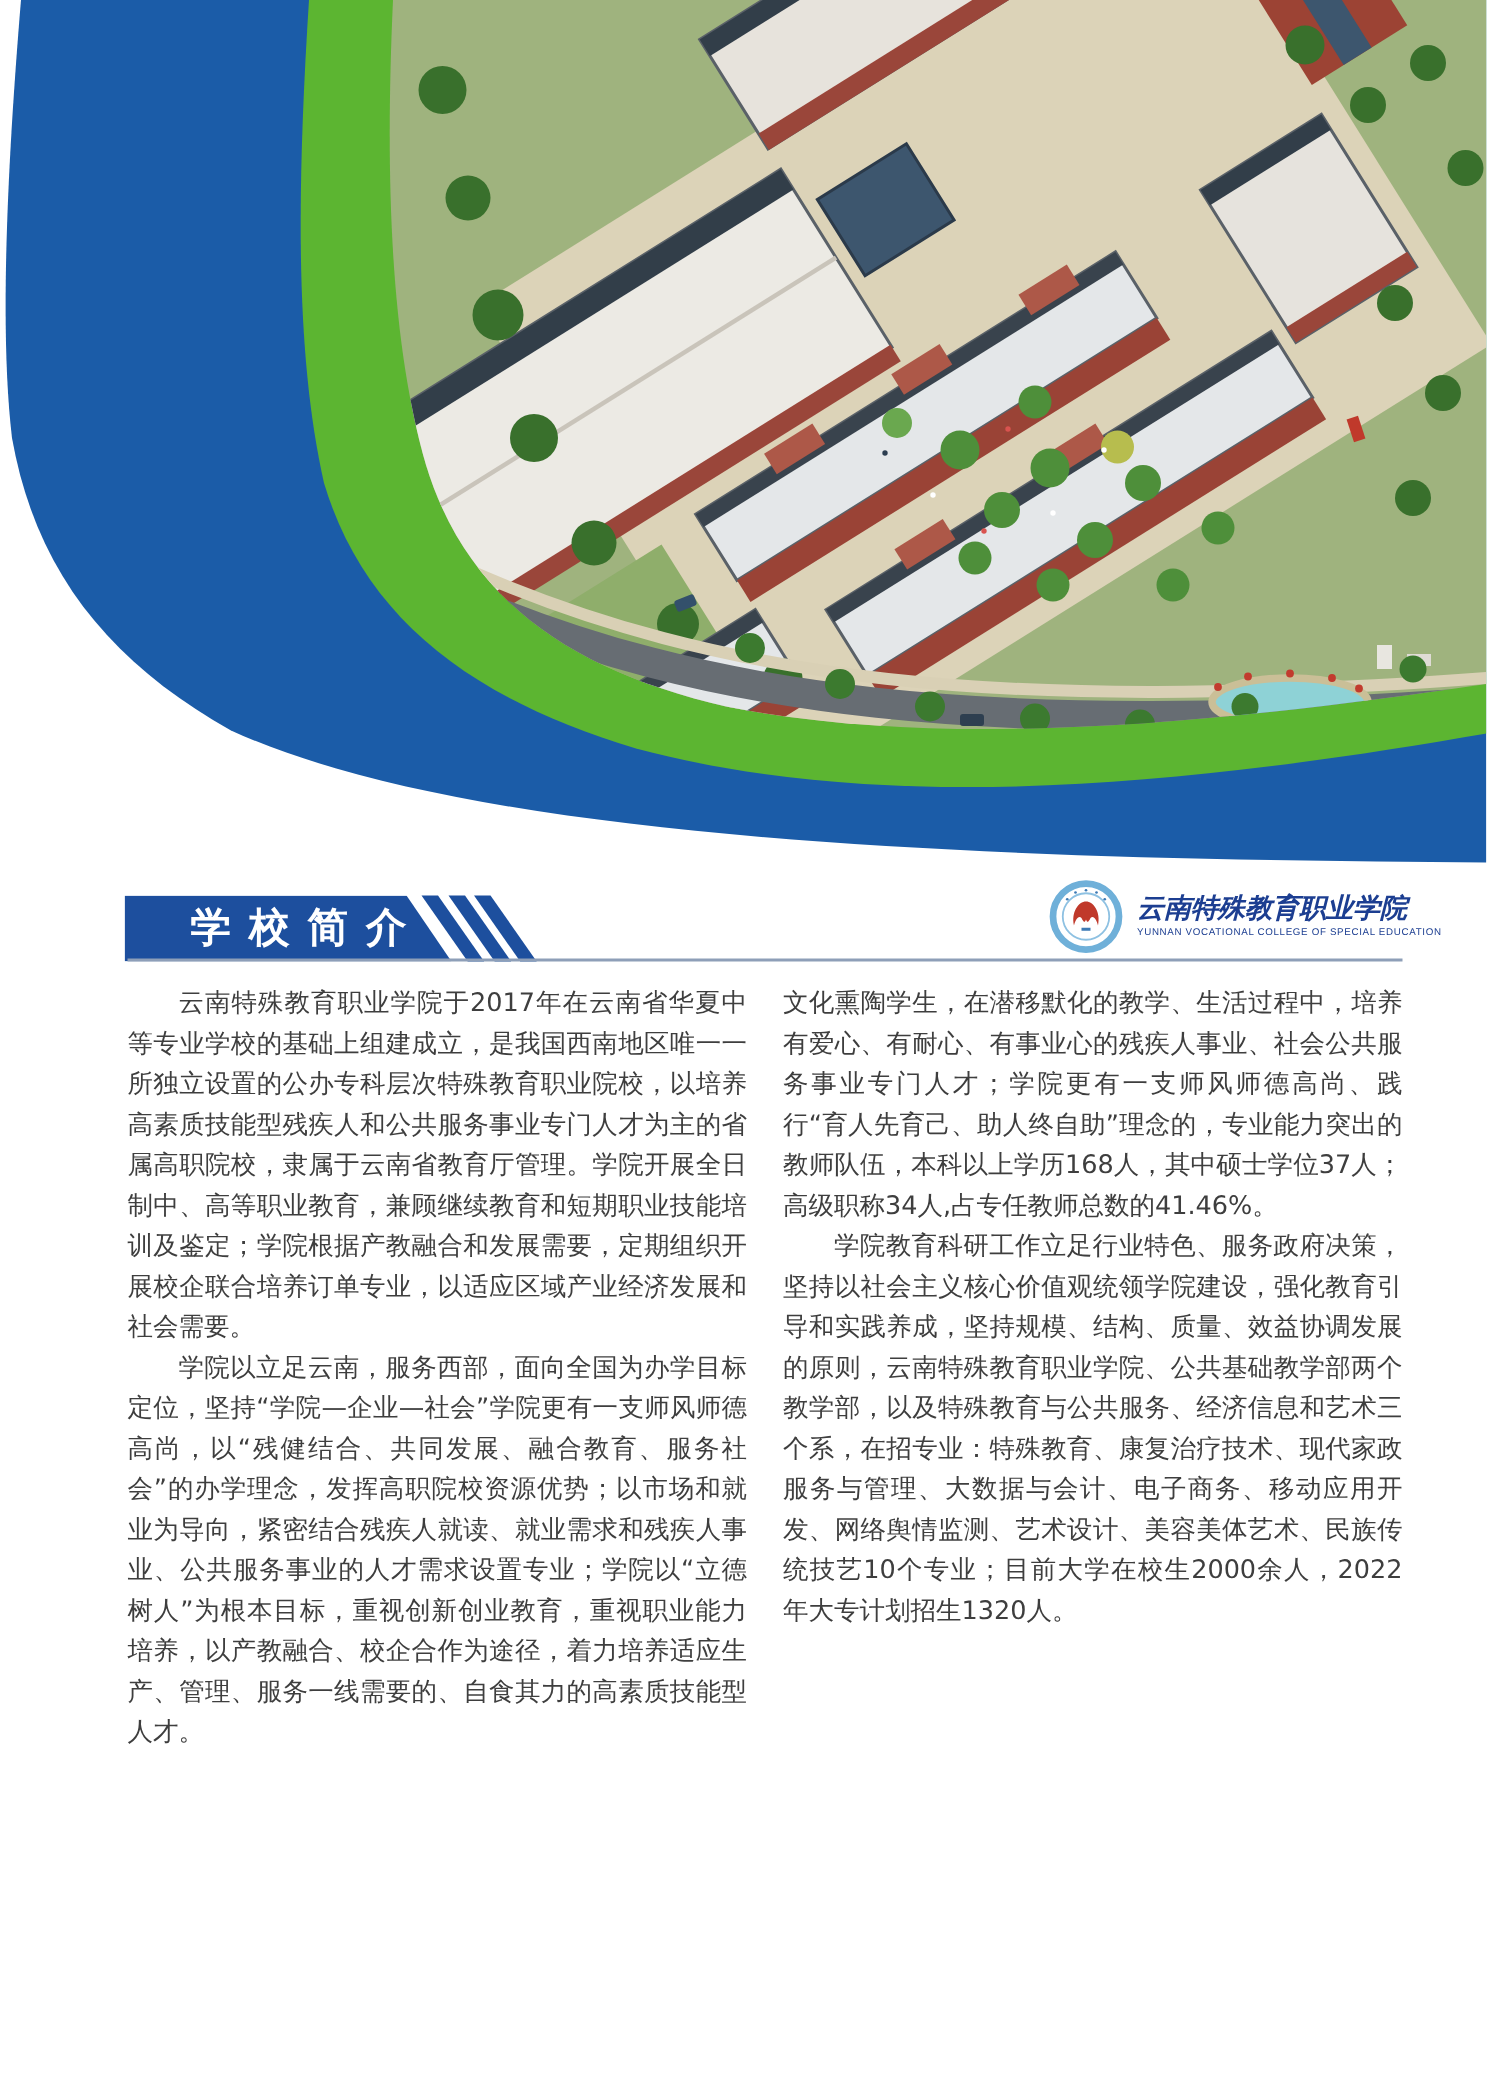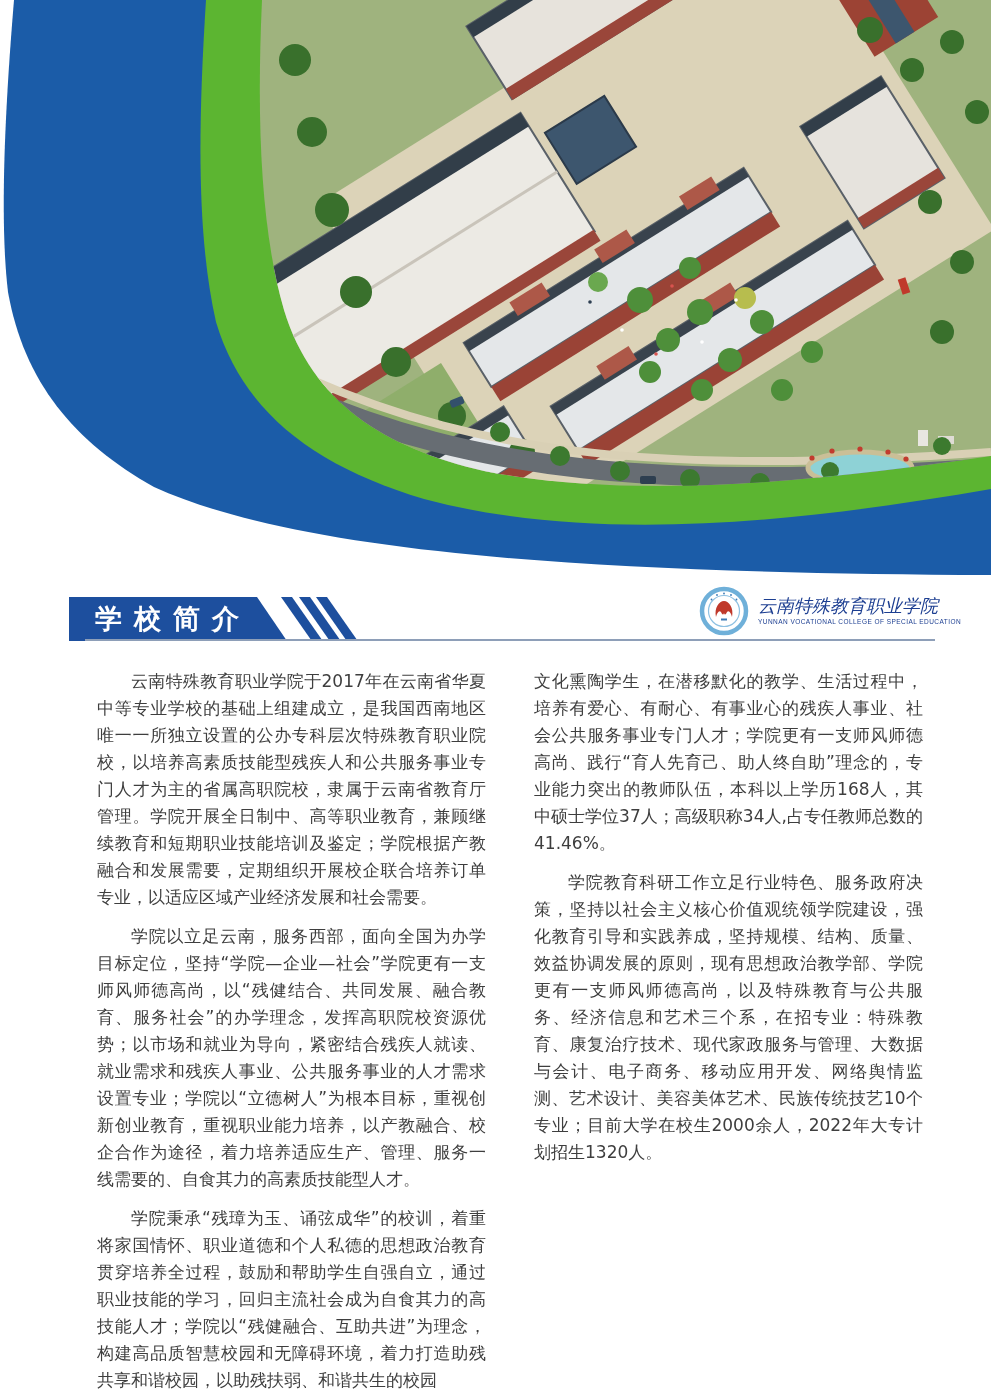--- a/index.html
+++ b/index.html
@@ -7,24 +7,24 @@
     position:relative;width:991px;height:1394px;background:#fff;overflow:hidden;
     font-family:"Liberation Sans","DejaVu Sans",sans-serif;
   }
   
   .hero{position:absolute;left:0;top:0;width:991px;height:585px;}
   .hero svg{display:block;}
   .swoosh-blue{fill:var(--swoosh-blue,#1b5ca8);}
   .swoosh-green{fill:var(--swoosh-green,#5cb531);}
   
   .banner-box{
-    position:absolute;left:69px;top:597px;width:218px;height:44px;
+    position:absolute;left:83px;top:597px;width:218px;height:44px;
     background:var(--banner-blue,#1d4f9e);
     clip-path:polygon(0 0,188px 0,218px 100%,0 100%);
-    display:flex;align-items:center;padding-left:26px;box-sizing:border-box;
+    display:flex;align-items:center;padding-left:44px;box-sizing:border-box;
   }
   .banner-title{
     color:#ffffff;font-size:27px;font-weight:bold;letter-spacing:12px;
     line-height:44px;white-space:nowrap;
     font-family:"DejaVu Sans","Liberation Sans",sans-serif;
   }
   .stripe{
     position:absolute;top:597px;width:11px;height:44px;
     background:var(--banner-blue,#1d4f9e);
     transform:skewX(35deg);transform-origin:top left;
@@ -37,35 +37,35 @@
     background:var(--rule-color,#8e9fb8);
   }
   
   .logo{
     position:absolute;left:699px;top:585px;height:52px;
     display:flex;align-items:center;gap:9px;
   }
   .logo-text{display:flex;flex-direction:column;justify-content:center;}
   .logo-zh{
     font-family:"DejaVu Serif","Liberation Serif",serif;
-    font-style:italic;font-weight:normal;font-size:18px;letter-spacing:0px;
+    font-style:italic;font-weight:bold;font-size:18px;letter-spacing:0px;
     color:var(--logo-blue,#1c3e91);line-height:22px;white-space:nowrap;
   }
   .logo-en{
     font-size:6.5px;letter-spacing:0.45px;color:var(--logo-blue,#1c3e91);
     line-height:10px;white-space:nowrap;
   }
   
   .article{
     position:absolute;left:85px;top:656px;width:850px;
     display:flex;gap:24px;
   }
   .col{flex:1 1 0;min-width:0;}
   .col p{
-    margin:12px;font-size:17px;line-height:27px;color:var(--text-color,#3e3e3e);
+    margin:0;font-size:17px;line-height:27px;color:var(--text-color,#3e3e3e);
     text-align:justify;text-indent:2em;
     font-family:"DejaVu Sans","Liberation Sans",sans-serif;
   }
   .col p.no-indent{text-indent:0;}
 </style>
 </head>
 <body>
 
 <div class="page">
 
@@ -222,21 +222,20 @@
     <div class="logo-text">
       <div class="logo-zh">云南特殊教育职业学院</div>
       <div class="logo-en">YUNNAN VOCATIONAL COLLEGE OF SPECIAL EDUCATION</div>
     </div>
   </div>
 
   <div class="article">
     <div class="col">
         <p>云南特殊教育职业学院于2017年在云南省华夏中等专业学校的基础上组建成立，是我国西南地区唯一一所独立设置的公办专科层次特殊教育职业院校，以培养高素质技能型残疾人和公共服务事业专门人才为主的省属高职院校，隶属于云南省教育厅管理。学院开展全日制中、高等职业教育，兼顾继续教育和短期职业技能培训及鉴定；学院根据产教融合和发展需要，定期组织开展校企联合培养订单专业，以适应区域产业经济发展和社会需要。</p>
         <p>学院以立足云南，服务西部，面向全国为办学目标定位，坚持“学院—企业—社会”学院更有一支师风师德高尚，以“残健结合、共同发展、融合教育、服务社会”的办学理念，发挥高职院校资源优势；以市场和就业为导向，紧密结合残疾人就读、就业需求和残疾人事业、公共服务事业的人才需求设置专业；学院以“立德树人”为根本目标，重视创新创业教育，重视职业能力培养，以产教融合、校企合作为途径，着力培养适应生产、管理、服务一线需要的、自食其力的高素质技能型人才。</p>
-        <p>学院秉承“残璋为玉、诵弦成华”的校训，着重将家国情怀、职业道德和个人私德的思想政治教育贯穿培养全过程，鼓励和帮助学生自强自立，通过职业技能的学习，回归主流社会成为自食其力的高技能人才；学院以“残健融合、互助共进”为理念，构建高品质智慧校园和无障碍环境，着力打造助残共享和谐校园，以助残扶弱、和谐共生的校园</p>
       </div>
     <div class="col">
         <p class="no-indent">文化熏陶学生，在潜移默化的教学、生活过程中，培养有爱心、有耐心、有事业心的残疾人事业、社会公共服务事业专门人才；学院更有一支师风师德高尚、践行“育人先育己、助人终自助”理念的，专业能力突出的教师队伍，本科以上学历168人，其中硕士学位37人；高级职称34人,占专任教师总数的41.46%。</p>
-        <p>学院教育科研工作立足行业特色、服务政府决策，坚持以社会主义核心价值观统领学院建设，强化教育引导和实践养成，坚持规模、结构、质量、效益协调发展的原则，现有思想政治教学部、学院更有一支师风师德高尚，以及特殊教育与公共服务、经济信息和艺术三个系，在招专业：特殊教育、康复治疗技术、现代家政服务与管理、大数据与会计、电子商务、移动应用开发、网络舆情监测、艺术设计、美容美体艺术、民族传统技艺10个专业；目前大学在校生2000余人，2022年大专计划招生1320人。</p>
+        <p>学院教育科研工作立足行业特色、服务政府决策，坚持以社会主义核心价值观统领学院建设，强化教育引导和实践养成，坚持规模、结构、质量、效益协调发展的原则，云南特殊教育职业学院、公共基础教学部两个教学部，以及特殊教育与公共服务、经济信息和艺术三个系，在招专业：特殊教育、康复治疗技术、现代家政服务与管理、大数据与会计、电子商务、移动应用开发、网络舆情监测、艺术设计、美容美体艺术、民族传统技艺10个专业；目前大学在校生2000余人，2022年大专计划招生1320人。</p>
       </div>
   </div>
 
 </div>
 
 </body></html>

